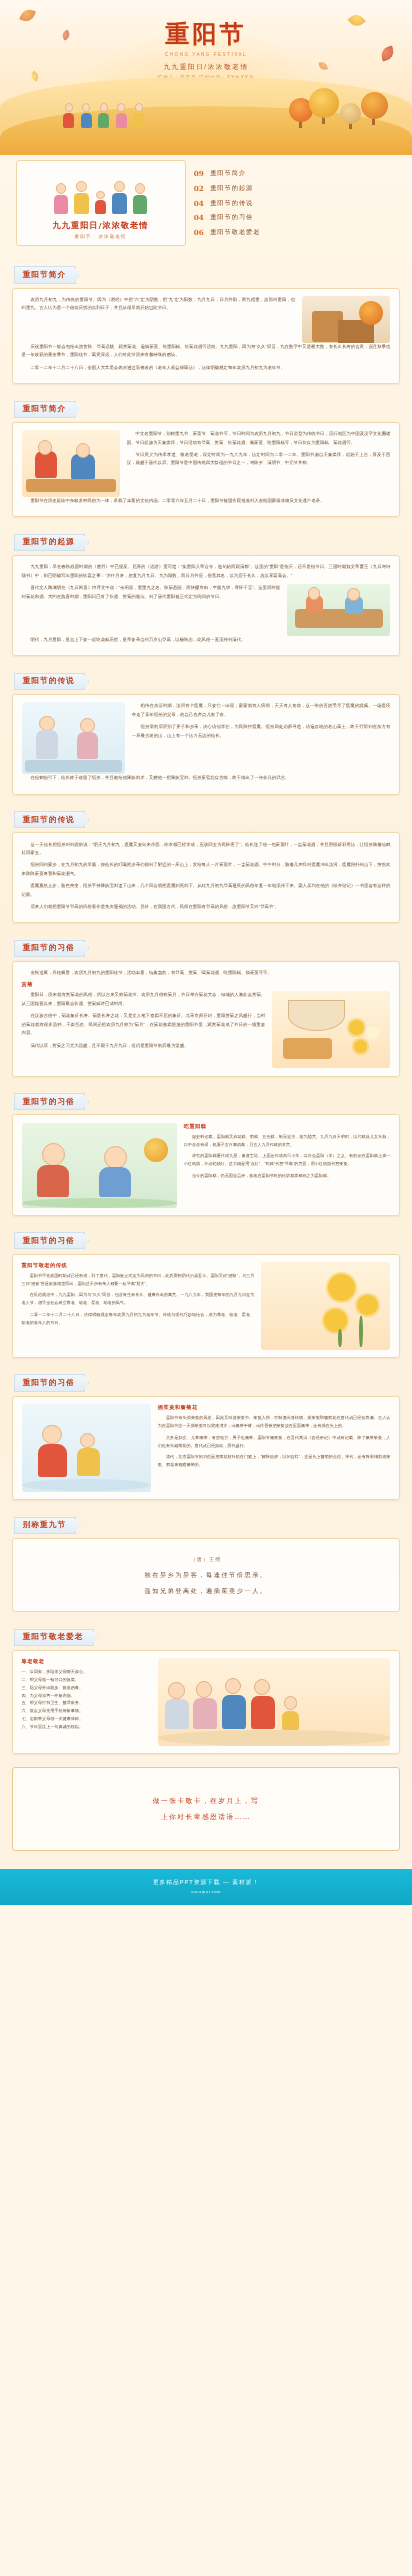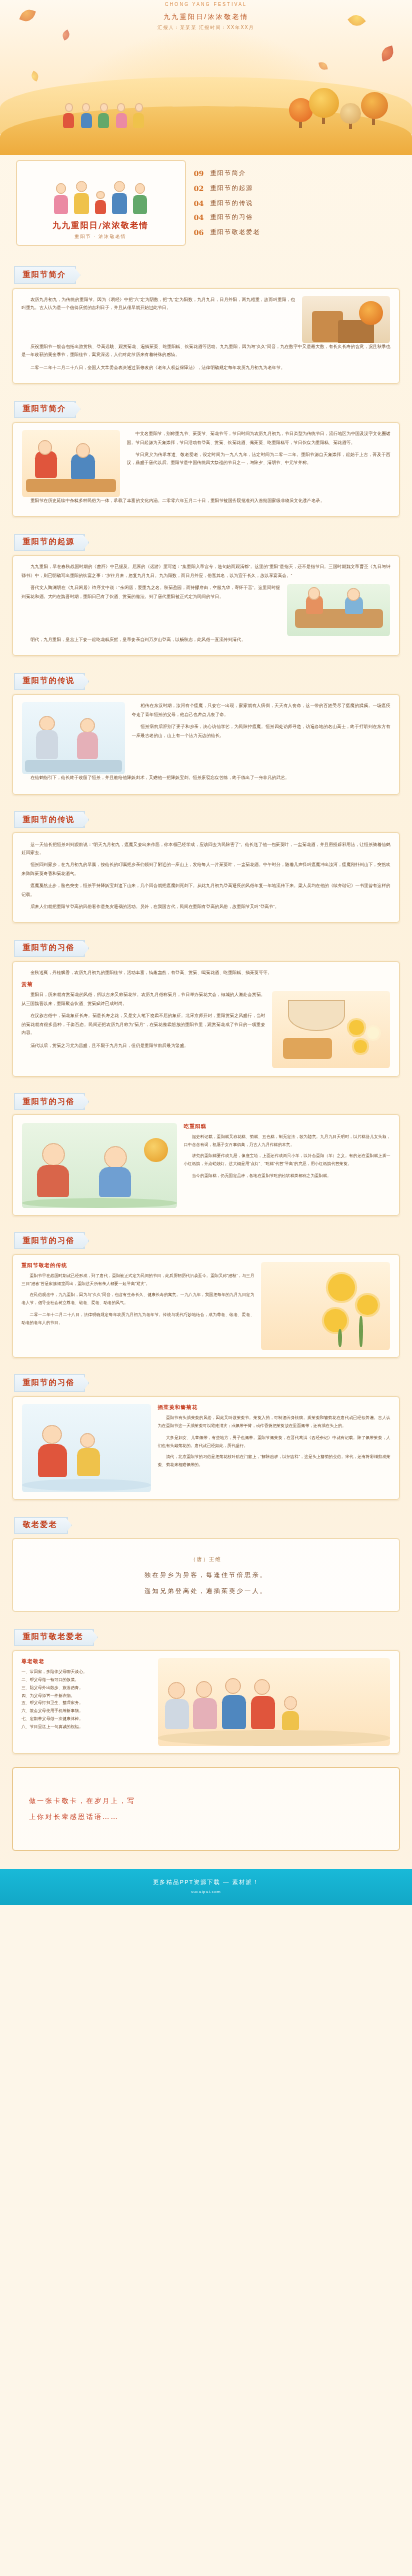--- a/index.html
+++ b/index.html
@@ -213,21 +213,21 @@
     font-size: 4.1px; line-height:1.9; color:#6b4a2c;
   }
 
   
   .closing {
     margin: 5.2px 12.4px 0;
     border: 1px solid #e9c78d;
     border-radius: 3.1px;
     background: rgba(255,255,255,.7);
     padding: 25px 15.5px;
-    text-align:left;
+    text-align:center;
   }
   .closing-line {
     font-size: 6.7px; color:#c4391b; letter-spacing:1.5px; line-height:2.4;
     font-family:"DejaVu Serif", serif;
   }
 
   
   .footer {
     background: linear-gradient(180deg,#19b9d8,#12a7c6);
     padding: 9.3px 0 11.3px;
@@ -258,20 +258,21 @@
 <div class="page">
 
   <div class="hero">
     <div class="leaf" style="left:20.6px; top:9.3px; transform:rotate(20deg)"></div>
     <div class="leaf red small" style="left:62px; top:31px; transform:rotate(-30deg)"></div>
     <div class="leaf yellow" style="left:350px; top:14.4px; transform:rotate(50deg)"></div>
     <div class="leaf red" style="left:381px; top:47px; transform:rotate(-15deg)"></div>
     <div class="leaf small" style="left:319px; top:62px; transform:rotate(80deg)"></div>
     <div class="leaf yellow small" style="left:31px; top:72px; transform:rotate(-60deg)"></div>
 
+    <div class="hero-title">重阳节</div>
     <div class="hero-sub-en">CHONG YANG FESTIVAL</div>
     <div class="hero-sub">九九重阳日/浓浓敬老情</div>
     <div class="hero-sub2">汇报人：某某某 汇报时间：XX年XX月</div>
 
     <div class="hill back"></div>
     <div class="road"></div>
     <div class="hill"></div>
 
     <div class="trunk" style="left:299px;"></div>
     <div class="trunk" style="left:322px; bottom:31px;"></div>
@@ -544,21 +545,21 @@
           <p class="para small">重阳节有头插茱萸的风俗，因此又叫做茱萸节。茱萸入药，可制酒养身祛病。插茱萸和簪菊花在唐代就已经很普遍。古人认为在重阳节这一天插茱萸可以避难消灾；或佩带于臂，或作香袋把茱萸放在里面佩带，还有插在头上的。</p>
           <p class="para small">大多是妇女、儿童佩带，有些地方，男子也佩带。重阳节佩茱萸，在晋代葛洪《西经杂记》中就有记载。除了佩带茱萸，人们也有头戴菊花的。唐代就已经如此，历代盛行。</p>
           <p class="para small">清代，北京重阳节的习俗是把菊花枝叶贴在门窗上，“解除凶秽，以招吉祥”，这是头上簪菊的变俗。宋代，还有将彩缯剪成茱萸、菊花来相赠佩带的。</p>
         </div>
       </div>
     </div>
   </div>
 
   <div class="section">
     <div class="sec-head">
-      <div class="sec-flag">敬老爱老</div>
+      <div class="sec-flag">别称重九节</div>
     </div>
     <div class="poem-card">
       <div class="poem-author">（唐）王维</div>
       <div class="poem-line">独在异乡为异客，每逢佳节倍思亲。</div>
       <div class="poem-line">遥知兄弟登高处，遍插茱萸少一人。</div>
     </div>
   </div>
 
   <div class="section">
     <div class="sec-head">

